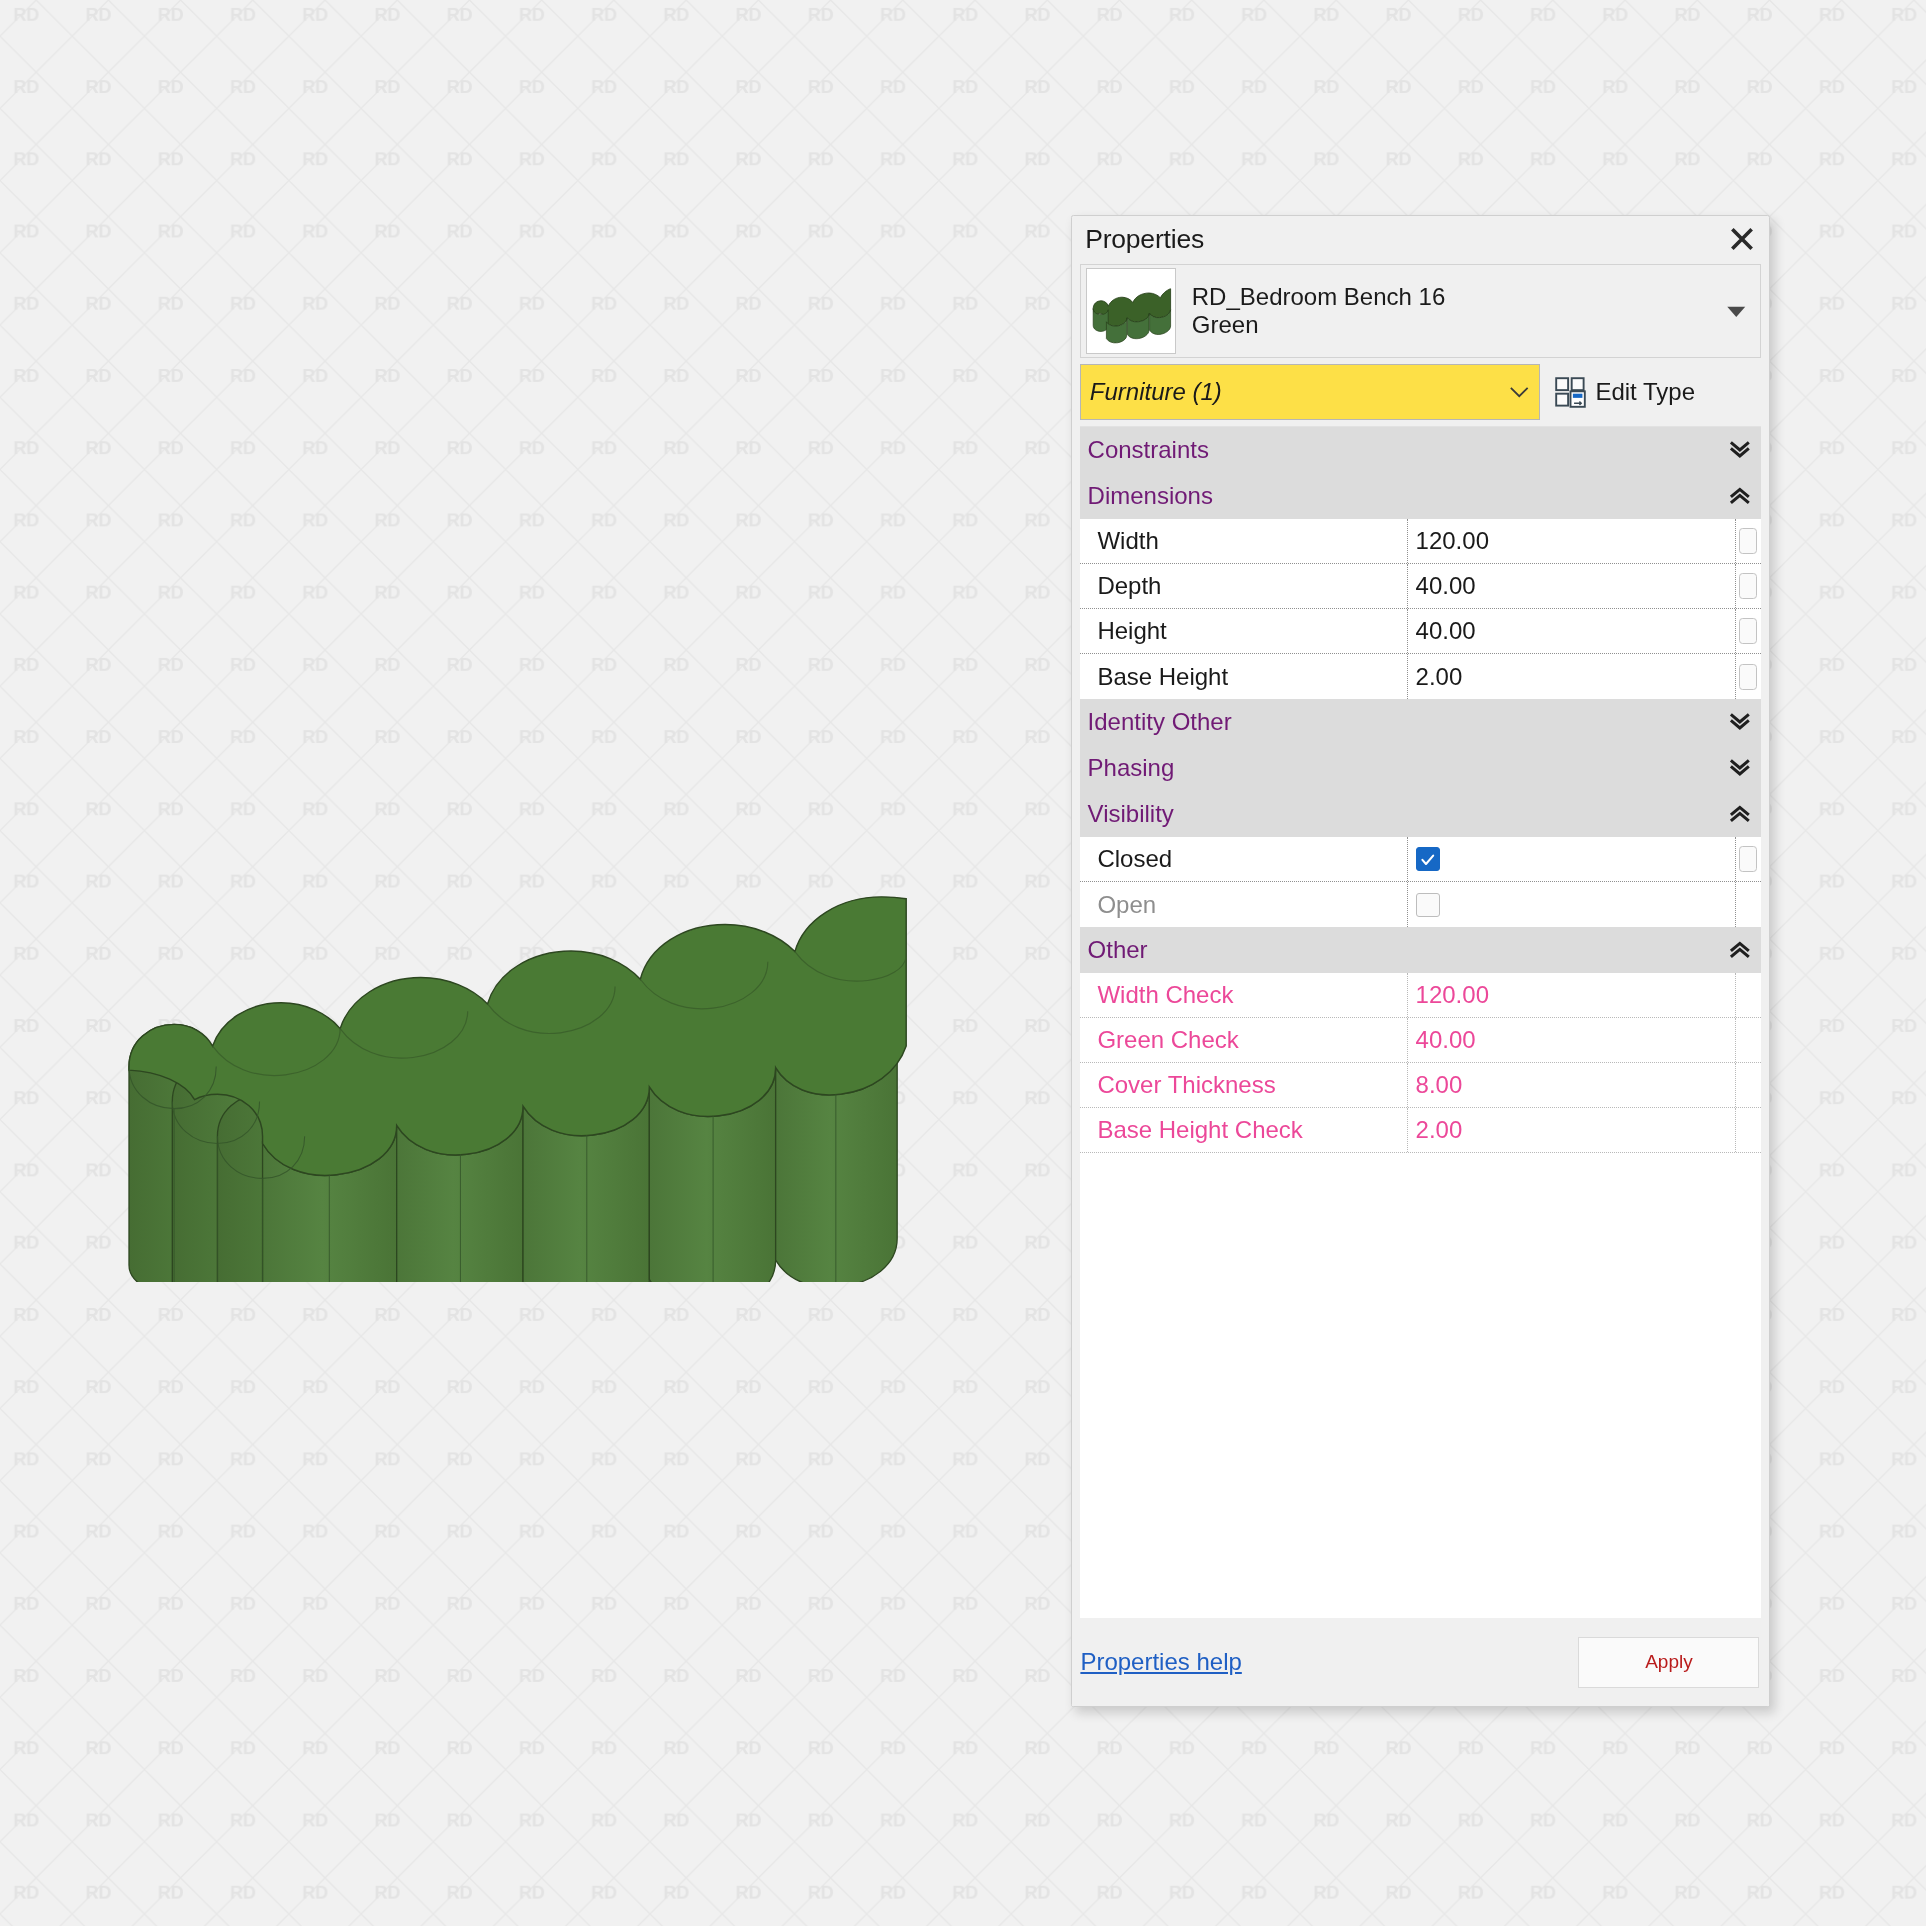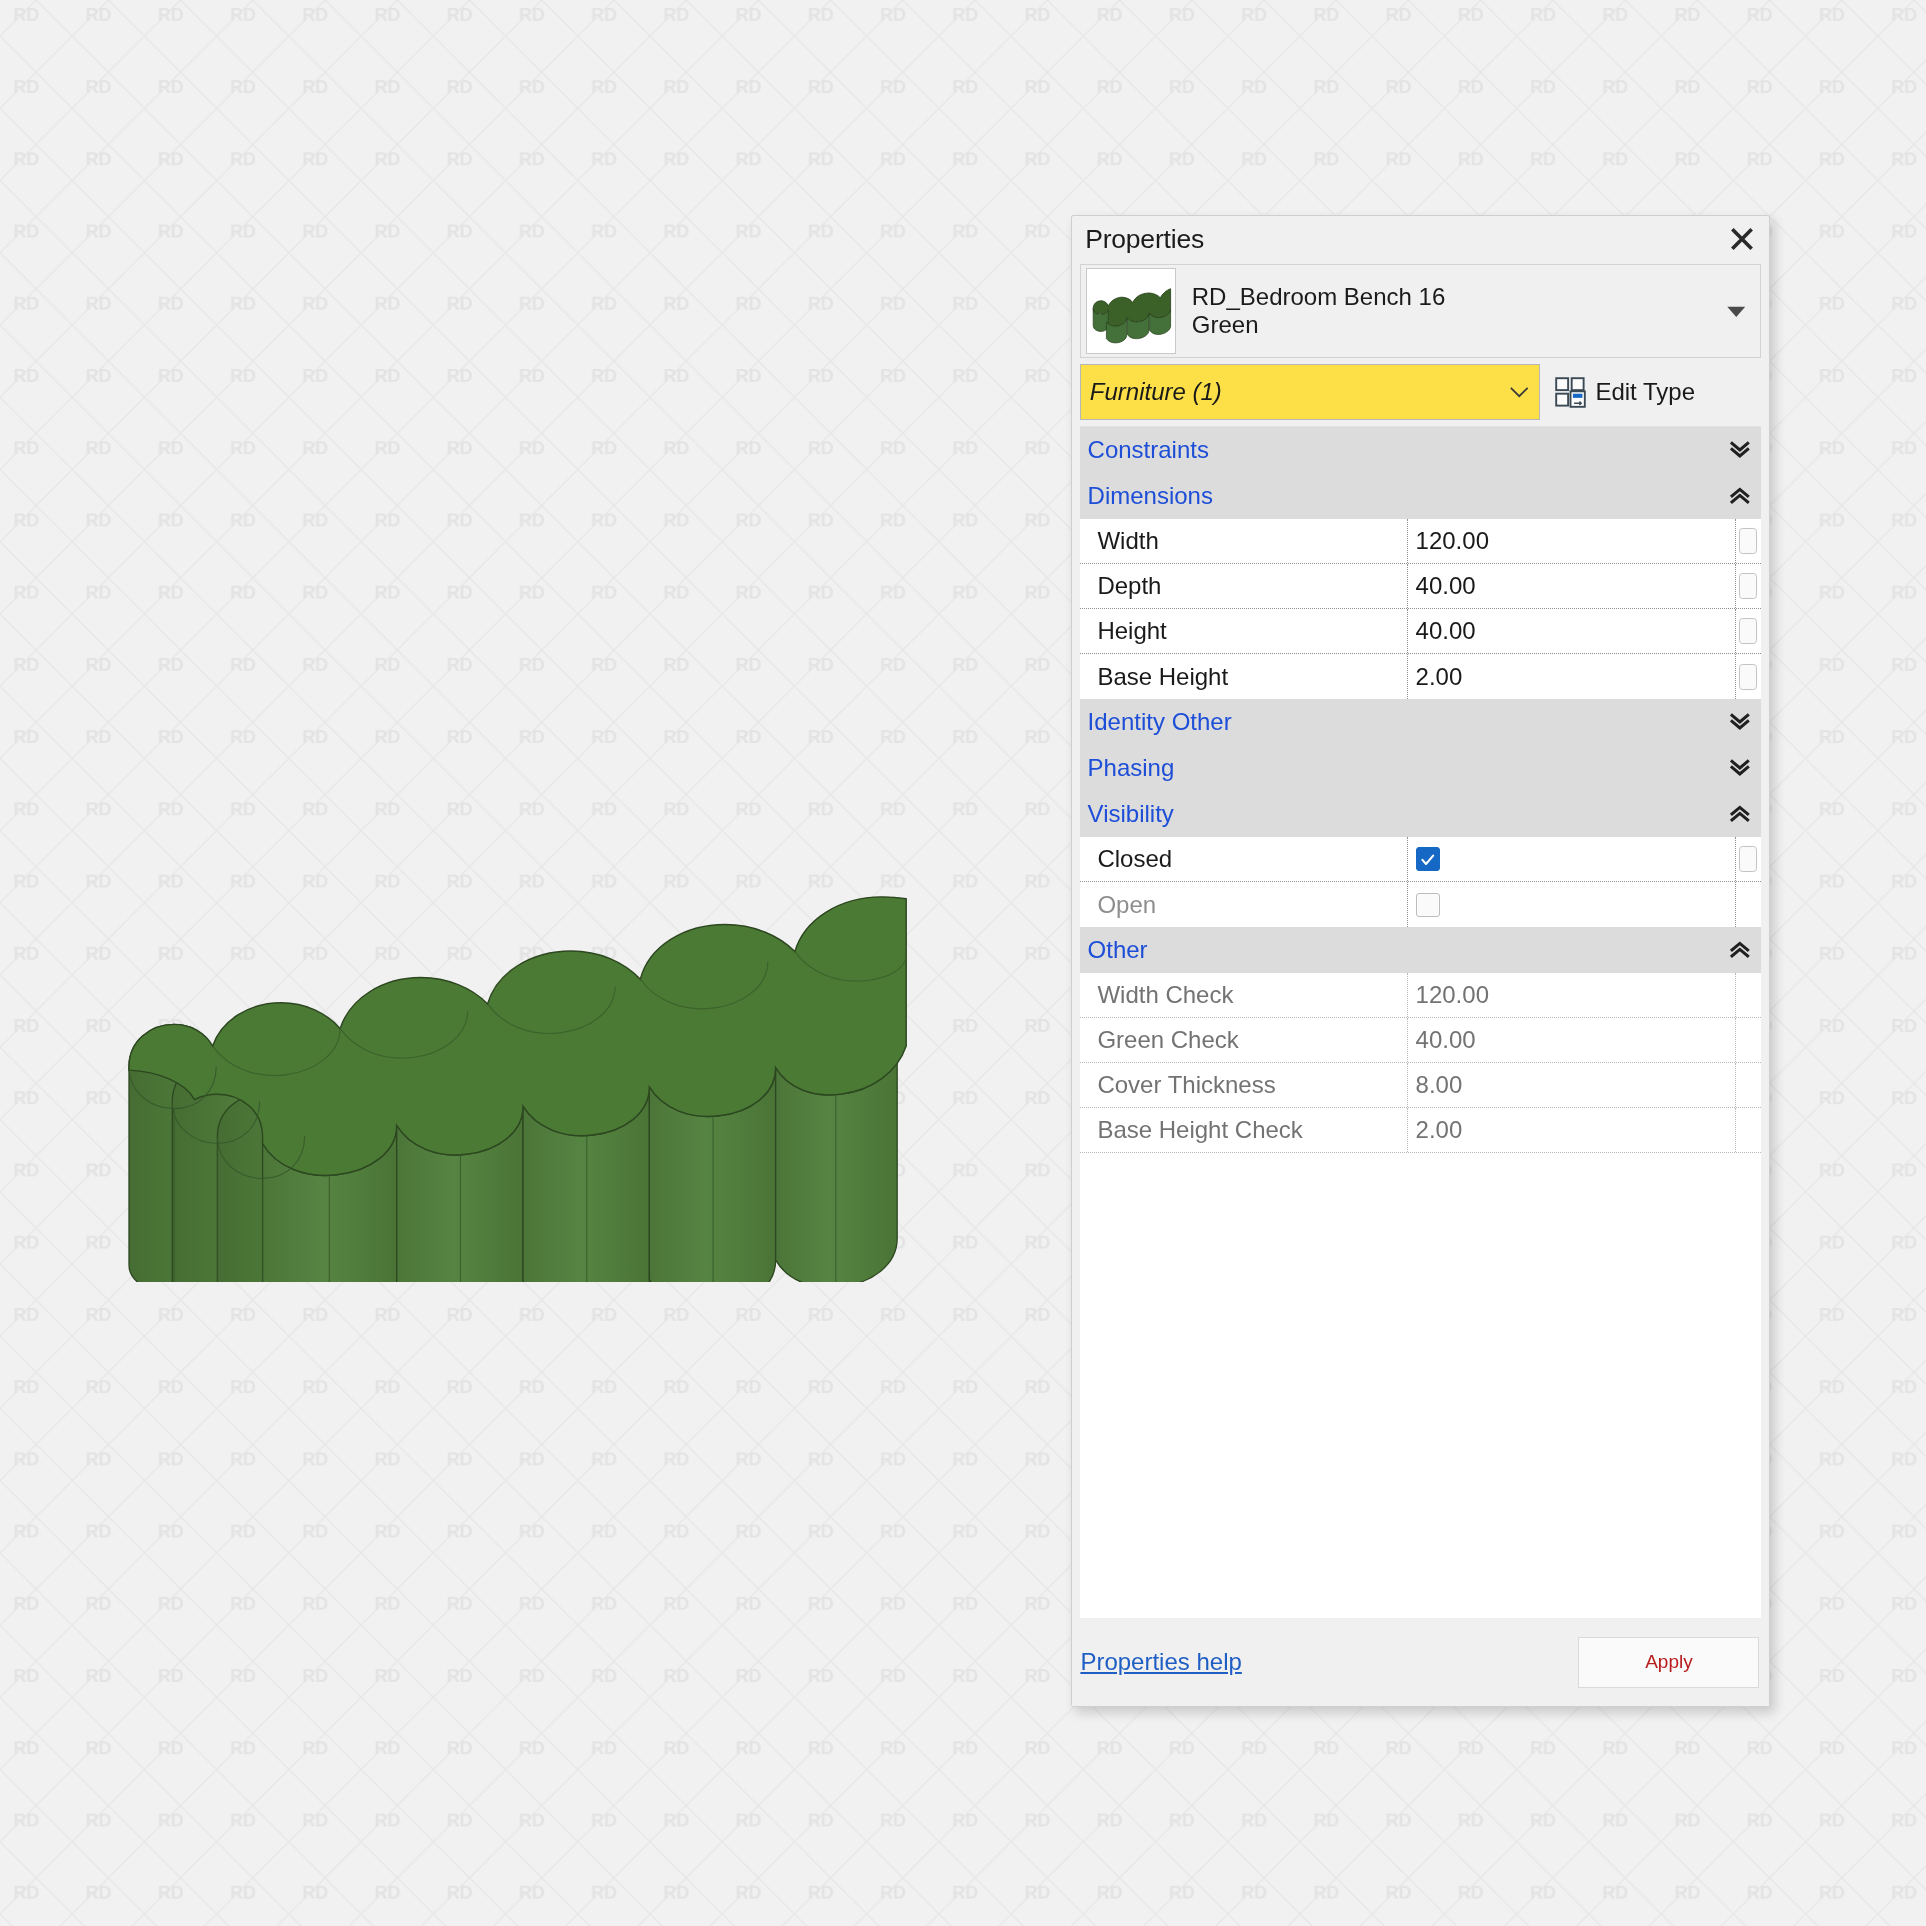--- a/index.html
+++ b/index.html
@@ -159,21 +159,21 @@
     background: #dcdcdc;
     display: flex;
     align-items: center;
     padding: 0 8.4px 0 7.2px;
     box-sizing: border-box;
     cursor: pointer;
   }
   .grp-label {
     flex: 1;
     font-size: 24px;
-    color: #1d4ed8;
+    color: #701a75;
   }
   .grp-chev { width: 25px; display: flex; justify-content: center; }
 
   .prow {
     height: 45px;
     display: flex;
     align-items: stretch;
     border-bottom: 1.2px dotted #909090;
     box-sizing: border-box;
     background: #ffffff;
@@ -208,21 +208,21 @@
     box-sizing: border-box;
   }
   .lockbox {
     width: 15.6px; height: 24px;
     border: 1.2px solid #c3c3c3;
     border-radius: 3.6px;
     background: #fafafa;
     cursor: pointer;
   }
   .prow.readonly .pname,
-  .prow.readonly .pval { color: #737373; }
+  .prow.readonly .pval { color: #ec4899; }
   .prow.readonly { border-bottom: 1.2px dotted #b9b9b9; }
   .prow.readonly .pname { border-right: 1.2px dotted #b9b9b9; }
   .prow.readonly .pval { border-right: 1.2px dotted #b9b9b9; }
   .prow.disabled .pname { color: #8e8e8e; }
 
   .cbox {
     width: 24px; height: 24px;
     border-radius: 3px;
     border: 1.2px solid #bdbdbd;
     background: #fafafa;

